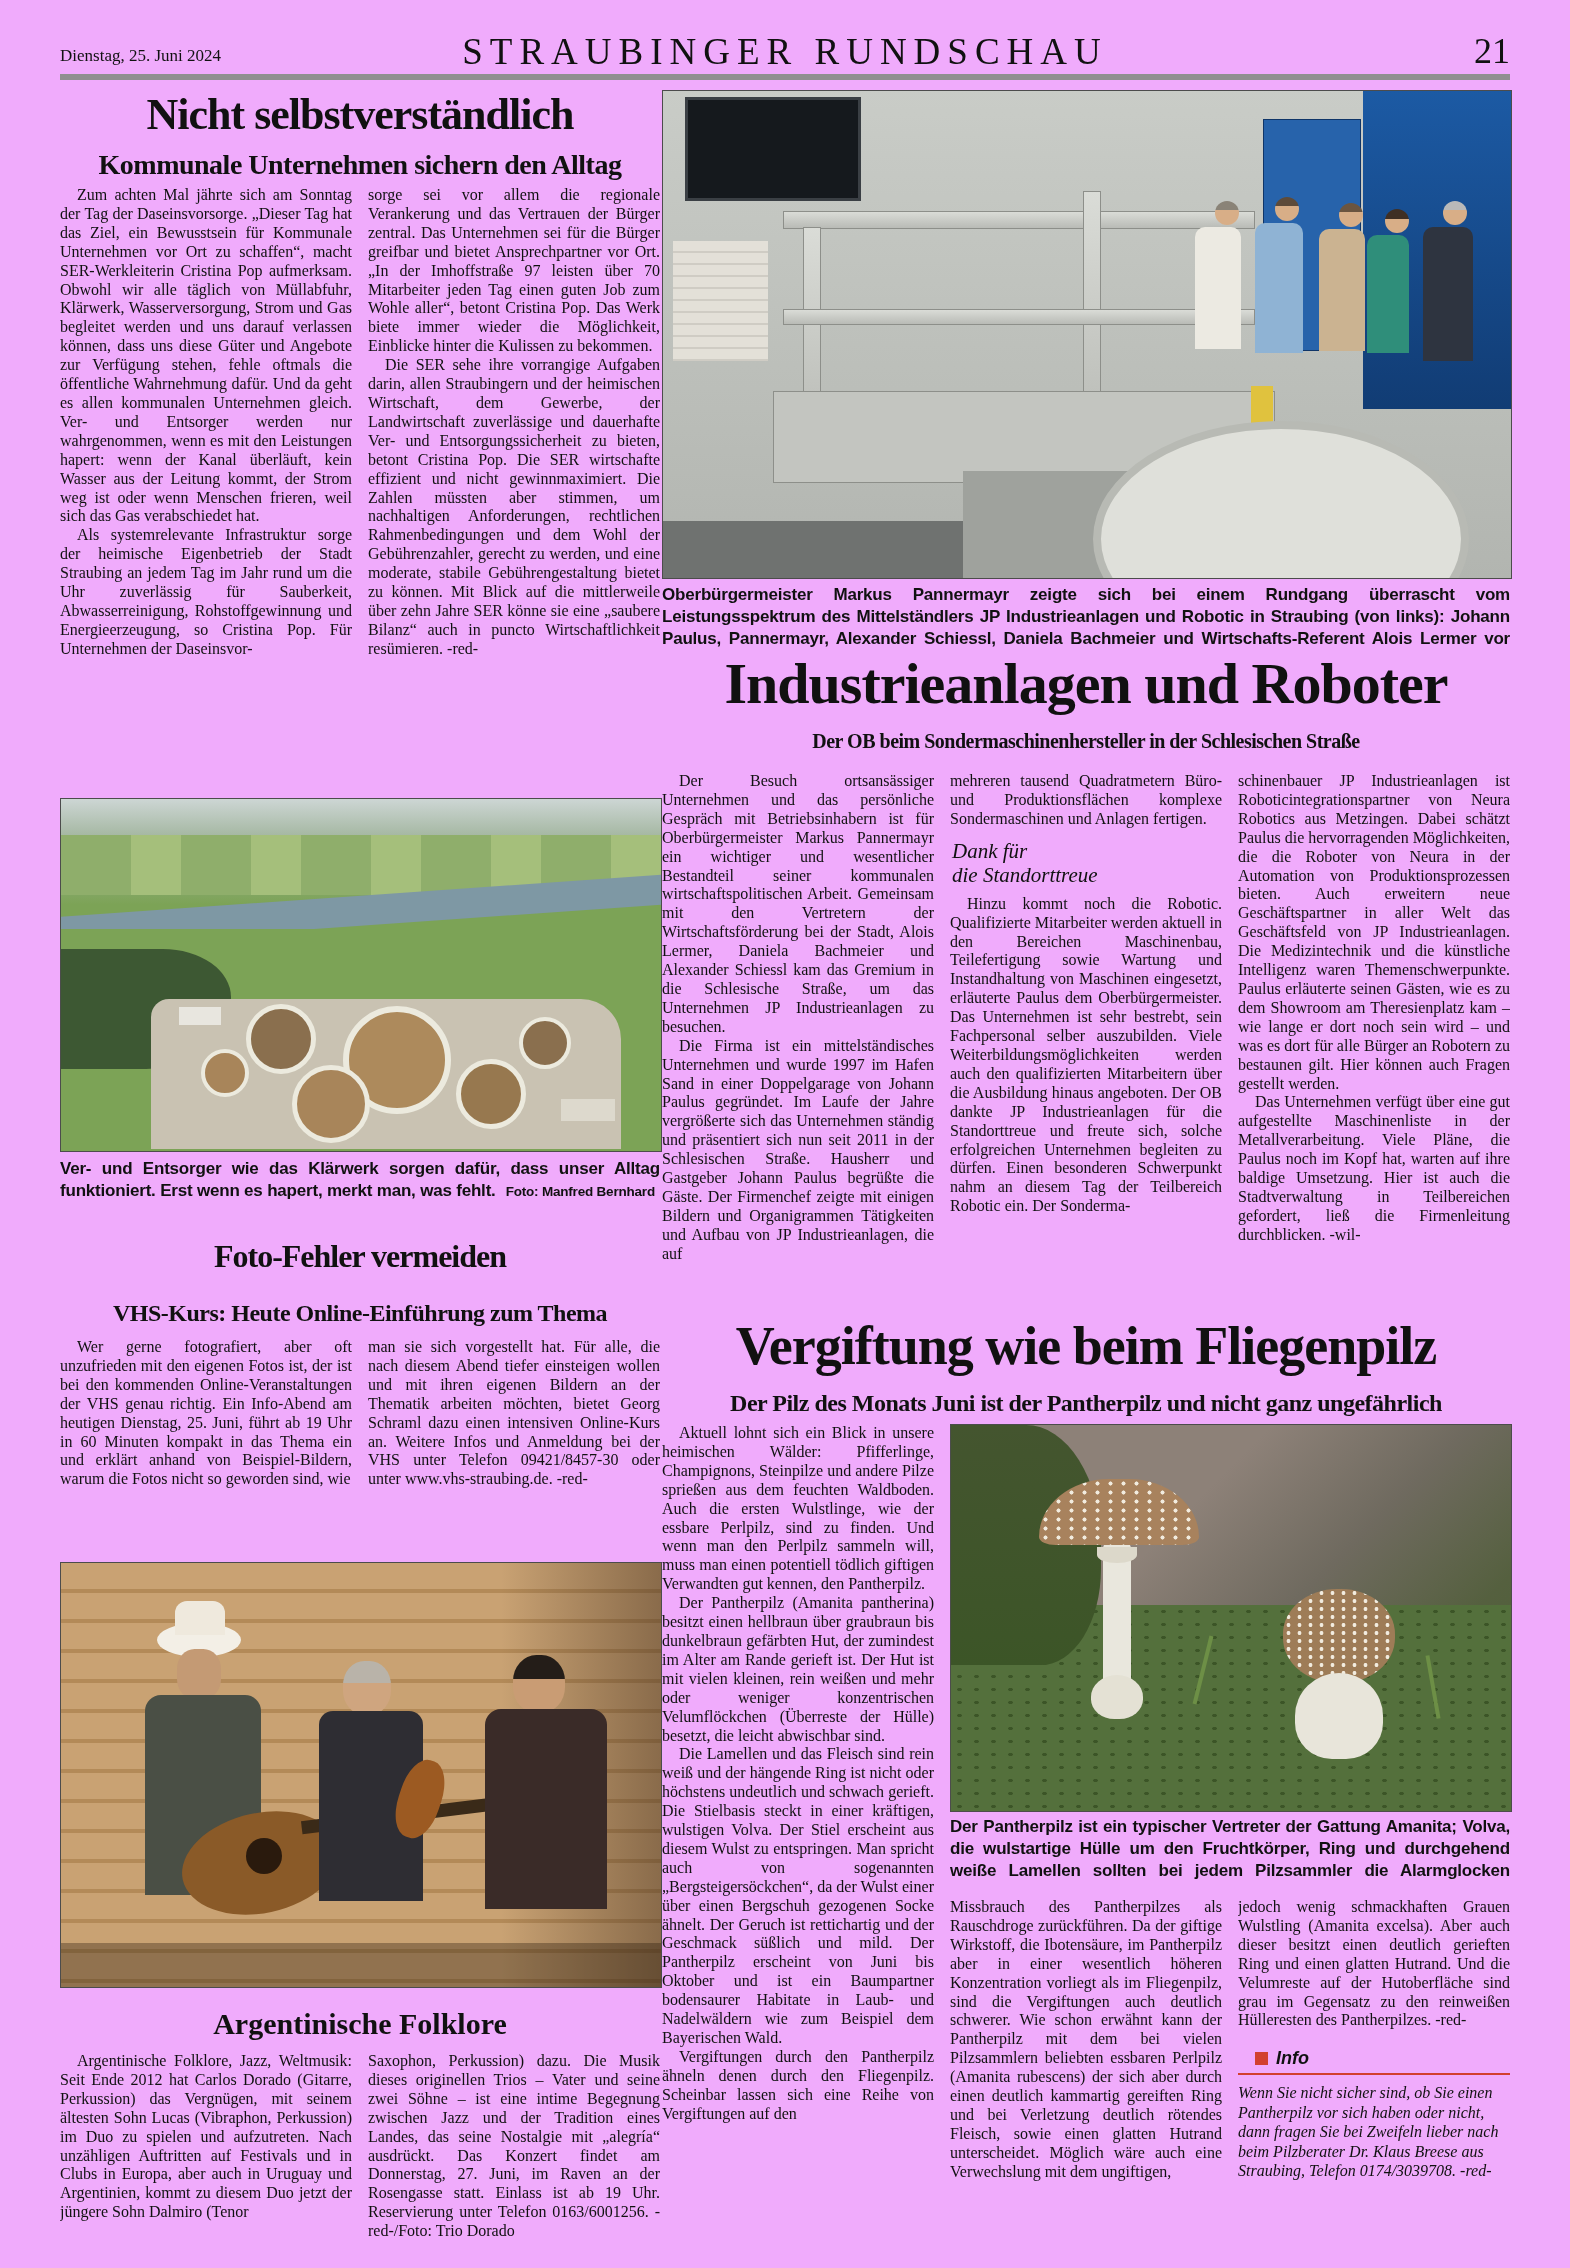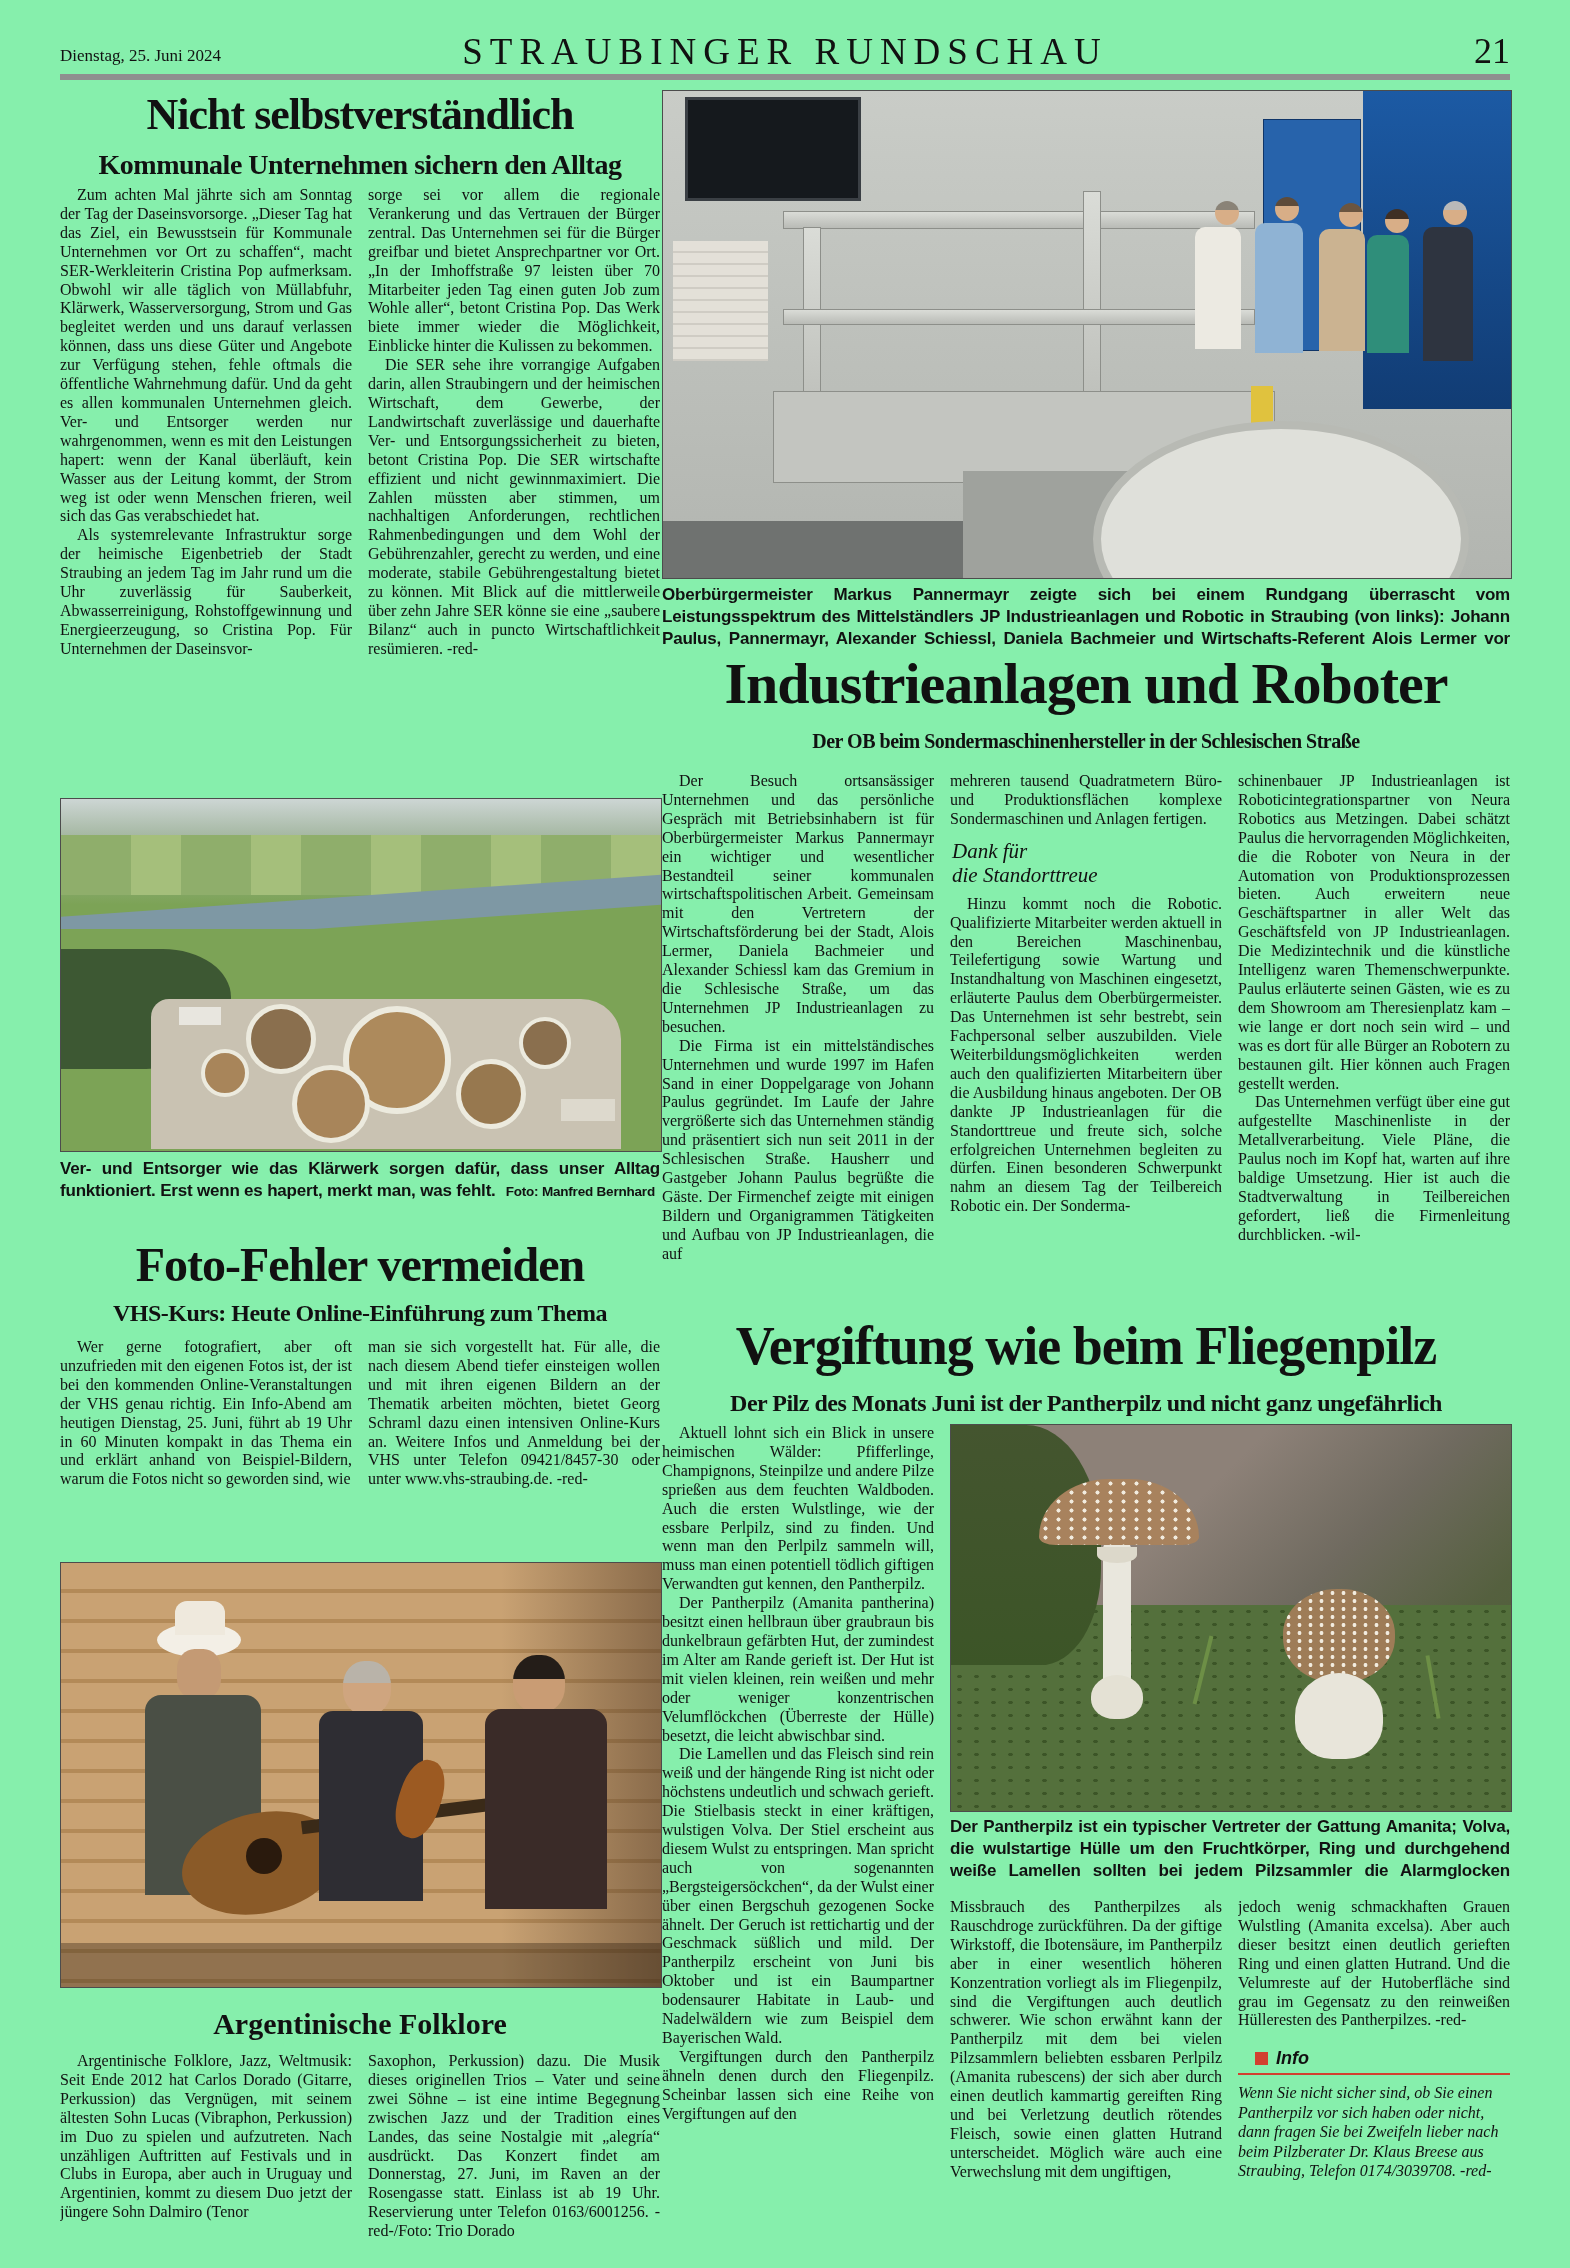--- a/index.html
+++ b/index.html
@@ -1,16 +1,16 @@
 <!DOCTYPE html>
 <html lang="de"><head>
 <meta charset="utf-8">
 <style>
   html,body{margin:0;padding:0;background:#e8e8e6;}
-  .page{position:relative;width:1570px;height:2268px;margin:0 auto;background:#86efac;
+  .page{position:relative;width:1570px;height:2268px;margin:0 auto;background:#f0abfc;
         font-family:"Liberation Serif",serif;color:#111;overflow:hidden;}
   .abs{position:absolute;}
 
   
   .date{font-size:17px;}
   .masthead{font-size:37px;letter-spacing:7px;font-weight:400;white-space:nowrap;}
   .pagenum{font-size:36px;}
   .head-rule{background:#8f8f8f;}
 
   
@@ -129,21 +129,21 @@
     <div class="ph" style="left:395px;top:260px;width:60px;height:60px;border-radius:50%;border:5px solid #eceade;background:#97784f;"></div>
     <div class="ph" style="left:458px;top:218px;width:44px;height:44px;border-radius:50%;border:4px solid #eceade;background:#8a6f4e;"></div>
     <div class="ph" style="left:140px;top:250px;width:40px;height:40px;border-radius:50%;border:4px solid #eceade;background:#a8855a;"></div>
     <div class="ph" style="left:118px;top:208px;width:42px;height:18px;background:#e8e6df;"></div>
     <div class="ph" style="left:500px;top:300px;width:54px;height:22px;background:#ddd9cd;"></div>
   </div>
   <div class="abs caption" style="left:60px;top:1158px;width:600px;height:46px;">
     <span>Ver- und Entsorger wie das Klärwerk sorgen dafür, dass unser Alltag funktioniert. Erst wenn es hapert, merkt man, was fehlt.</span><span class="credit">Foto: Manfred Bernhard</span>
   </div>
 
-  <div class="abs hl" style="left:60px;top:1240px;width:600px;font-size:48px;">Foto-Fehler vermeiden</div>
+  <div class="abs hl" style="left:60px;top:1240px;width:600px;font-size:32px;">Foto-Fehler vermeiden</div>
   <div class="abs sub" style="left:60px;top:1300px;width:600px;font-size:24px;">VHS-Kurs: Heute Online-Einführung zum Thema</div>
   <div class="abs body" style="left:60px;top:1338px;width:292px;height:200px;">
       <p class="para">Wer gerne fotografiert, aber oft unzufrieden mit den eigenen Fotos ist, der ist bei den kommenden Online-Veranstaltungen der VHS genau richtig. Ein Info-Abend am heutigen Dienstag, 25. Juni, führt ab 19 Uhr in 60 Minuten kompakt in das Thema ein und erklärt anhand von Beispiel-Bildern, warum die Fotos nicht so geworden sind, wie</p>
     </div>
   <div class="abs body noindent-first" style="left:368px;top:1338px;width:292px;height:200px;">
       <p class="para">man sie sich vorgestellt hat. Für alle, die nach diesem Abend tiefer einsteigen wollen und mit ihren eigenen Bildern an der Thematik arbeiten möchten, bietet Georg Schraml dazu einen intensiven Online-Kurs an. Weitere Infos und Anmeldung bei der VHS unter Telefon 09421/8457-30 oder unter www.vhs-straubing.de.   -red-</p>
     </div>
 
   <div class="abs photo" style="left:60px;top:1562px;width:600px;height:424px;background:repeating-linear-gradient(#c9a273 0 26px,#b38a58 26px 30px);">
     <div class="ph" style="left:440px;top:0;width:160px;height:424px;background:linear-gradient(90deg,rgba(60,40,25,0) 0,rgba(60,40,25,.45) 100%);"></div>

